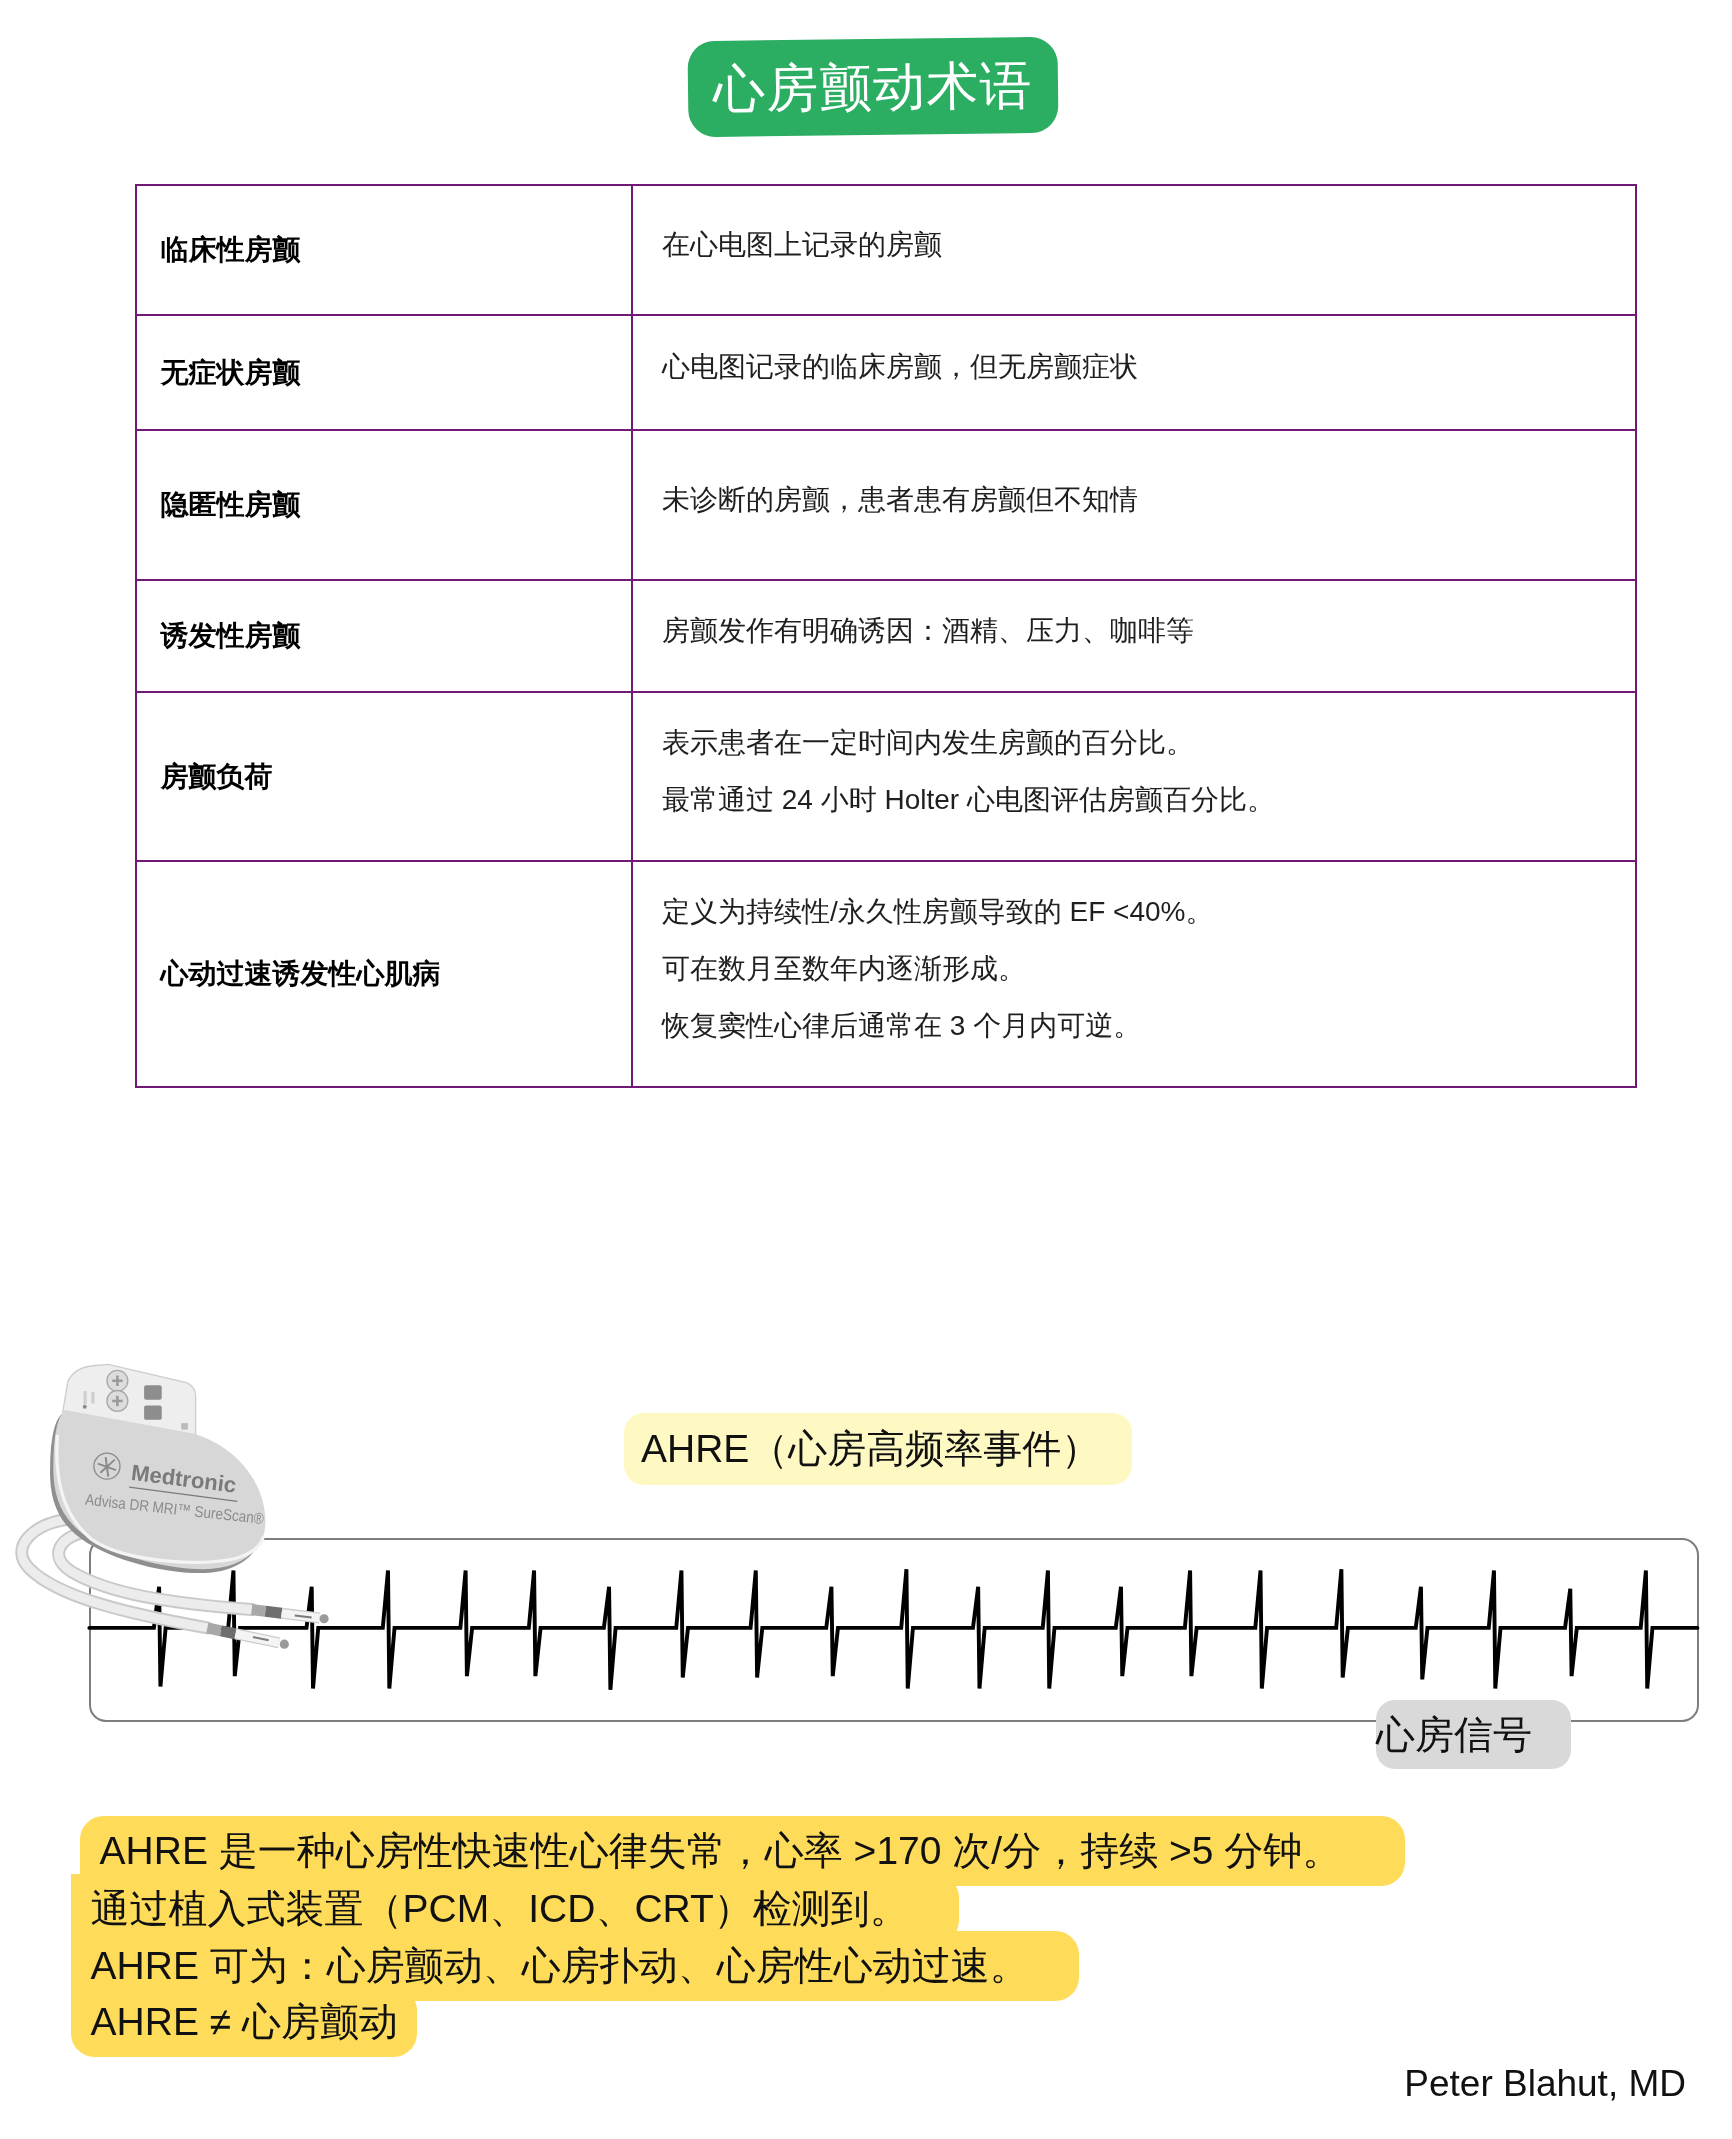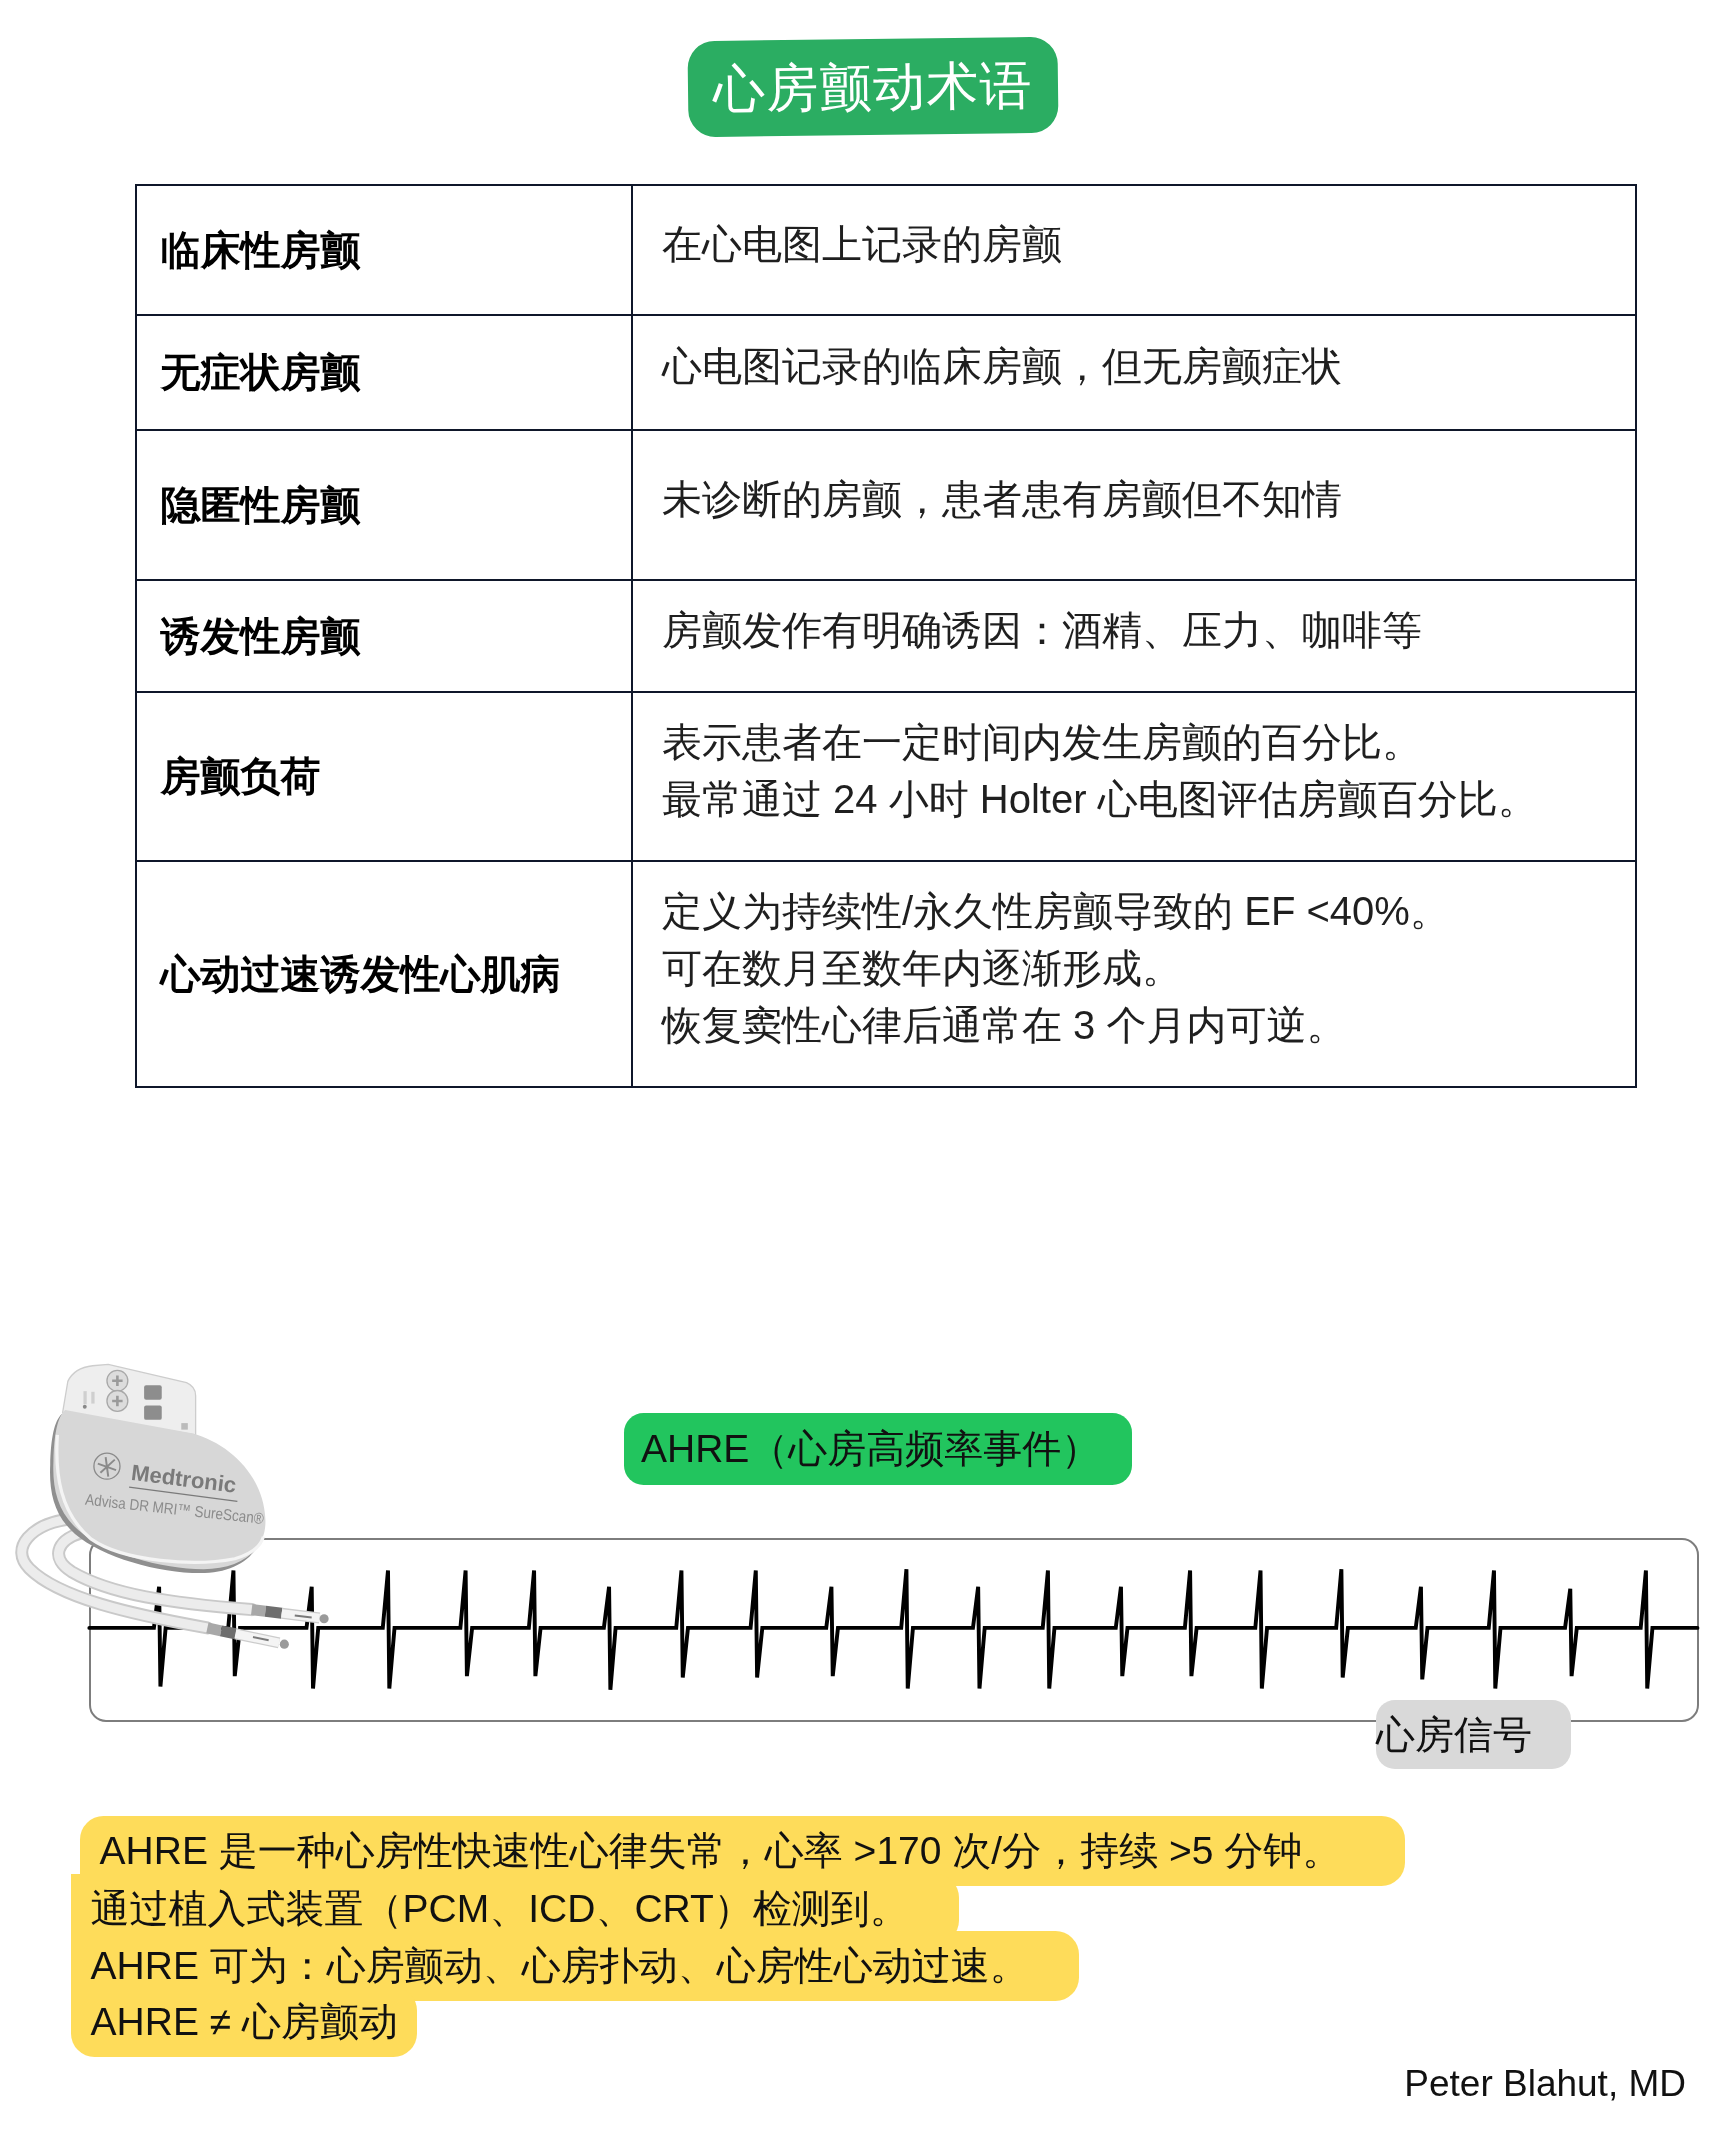--- a/index.html
+++ b/index.html
@@ -13,33 +13,33 @@
     position:absolute; left:688px; top:39px; width:370px; height:96px;
     background:#2bad62; border-radius:27px; transform:rotate(-0.7deg);
     color:#ffffff; font-size:52px; line-height:96px; text-align:center;
     letter-spacing:1.3px;
   }
   table.terms {
     position:absolute; left:135px; top:184px; width:1500px;
     border-collapse:collapse; table-layout:fixed;
   }
   table.terms td {
-    border:2px solid #0f172a; vertical-align:middle; box-sizing:border-box;
-    font-size:40px;
+    border:2px solid #701a75; vertical-align:middle; box-sizing:border-box;
+    font-size:28px;
   }
   td.term { padding:0 0 0 23.5px; font-weight:bold; color:#000000; }
   td.def  { padding:0 0 12px 29px; color:#1f1f1f; line-height:57px; }
   .ecg-box {
     position:absolute; left:89px; top:1538px; width:1610px; height:184px;
     border:2px solid #7d7d7d; border-radius:17px; box-sizing:border-box;
   }
   .overlay { position:absolute; left:0; top:0; width:1732px; height:2140px; pointer-events:none; }
   .event-badge {
     position:absolute; left:624px; top:1413px; width:508px; height:72px;
-    background:#22c55e; border-radius:19.6px; box-sizing:border-box;
+    background:#fef9c3; border-radius:19.6px; box-sizing:border-box;
     padding-left:17px; font-size:39px; line-height:72px; color:#111;
     white-space:nowrap;
   }
   .signal-badge {
     position:absolute; left:1376px; top:1700px; width:195px; height:69px;
     background:#d9d9d9; border-radius:19px; 
     font-size:39px; line-height:69px; color:#111;
   }
   .note-line {
     position:absolute; left:71px; height:70px; background:#fedc5a;

